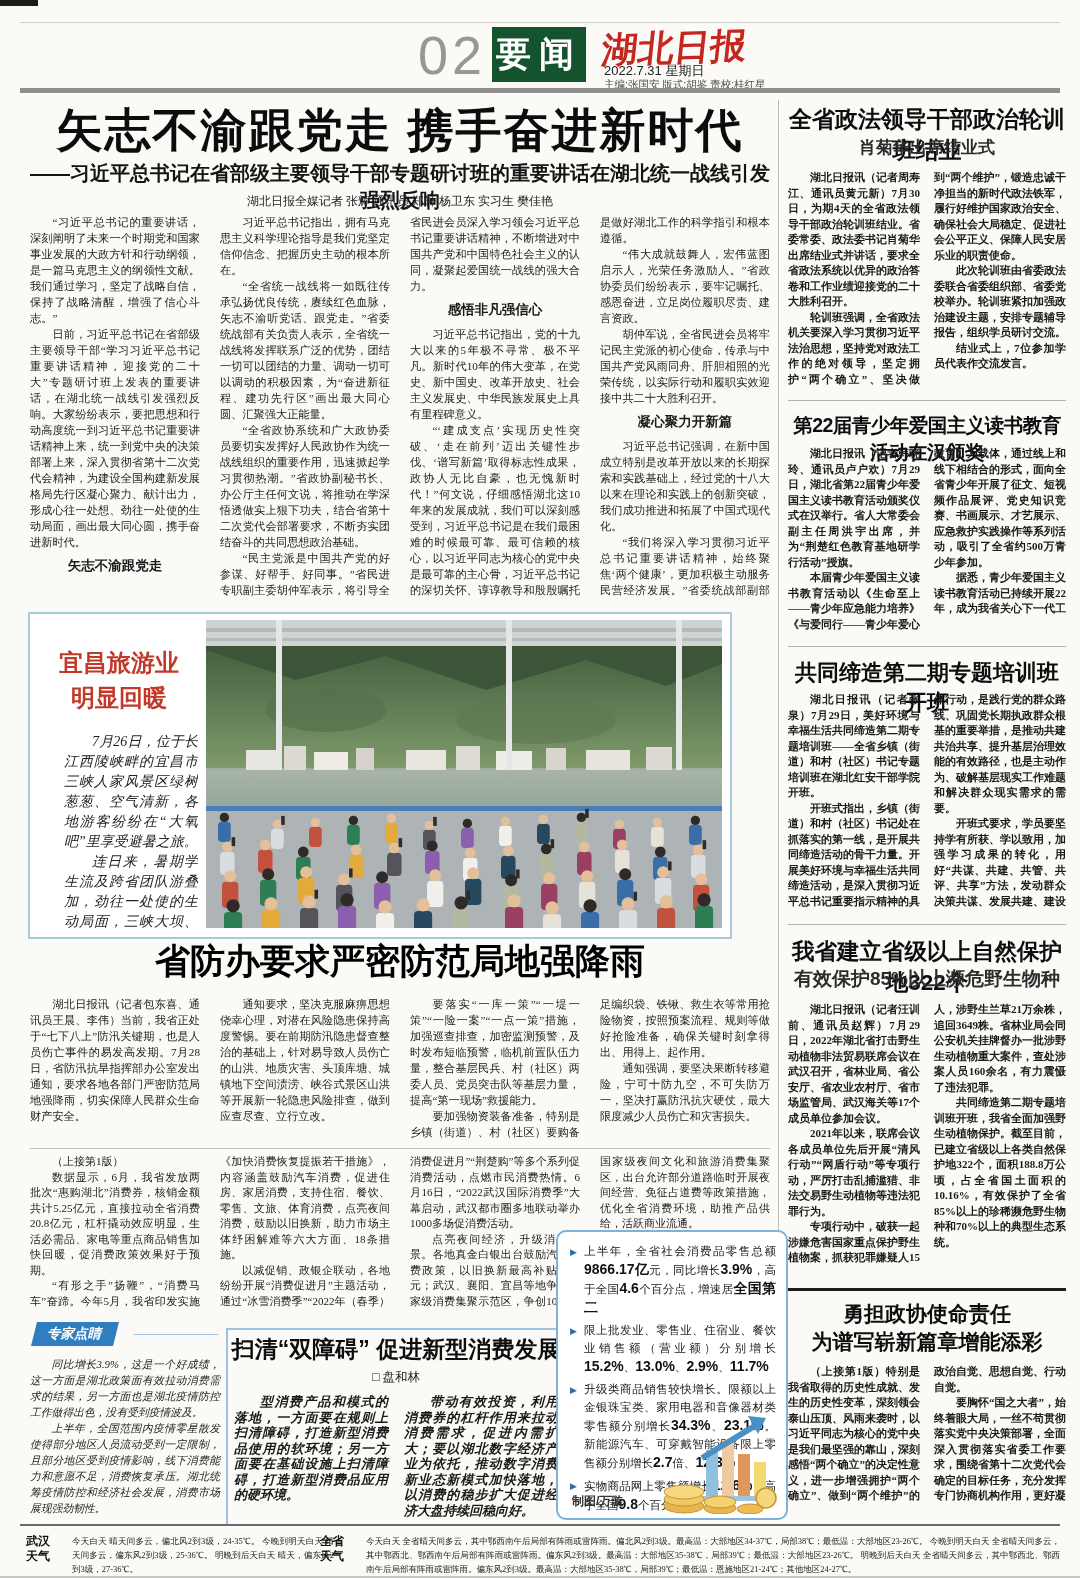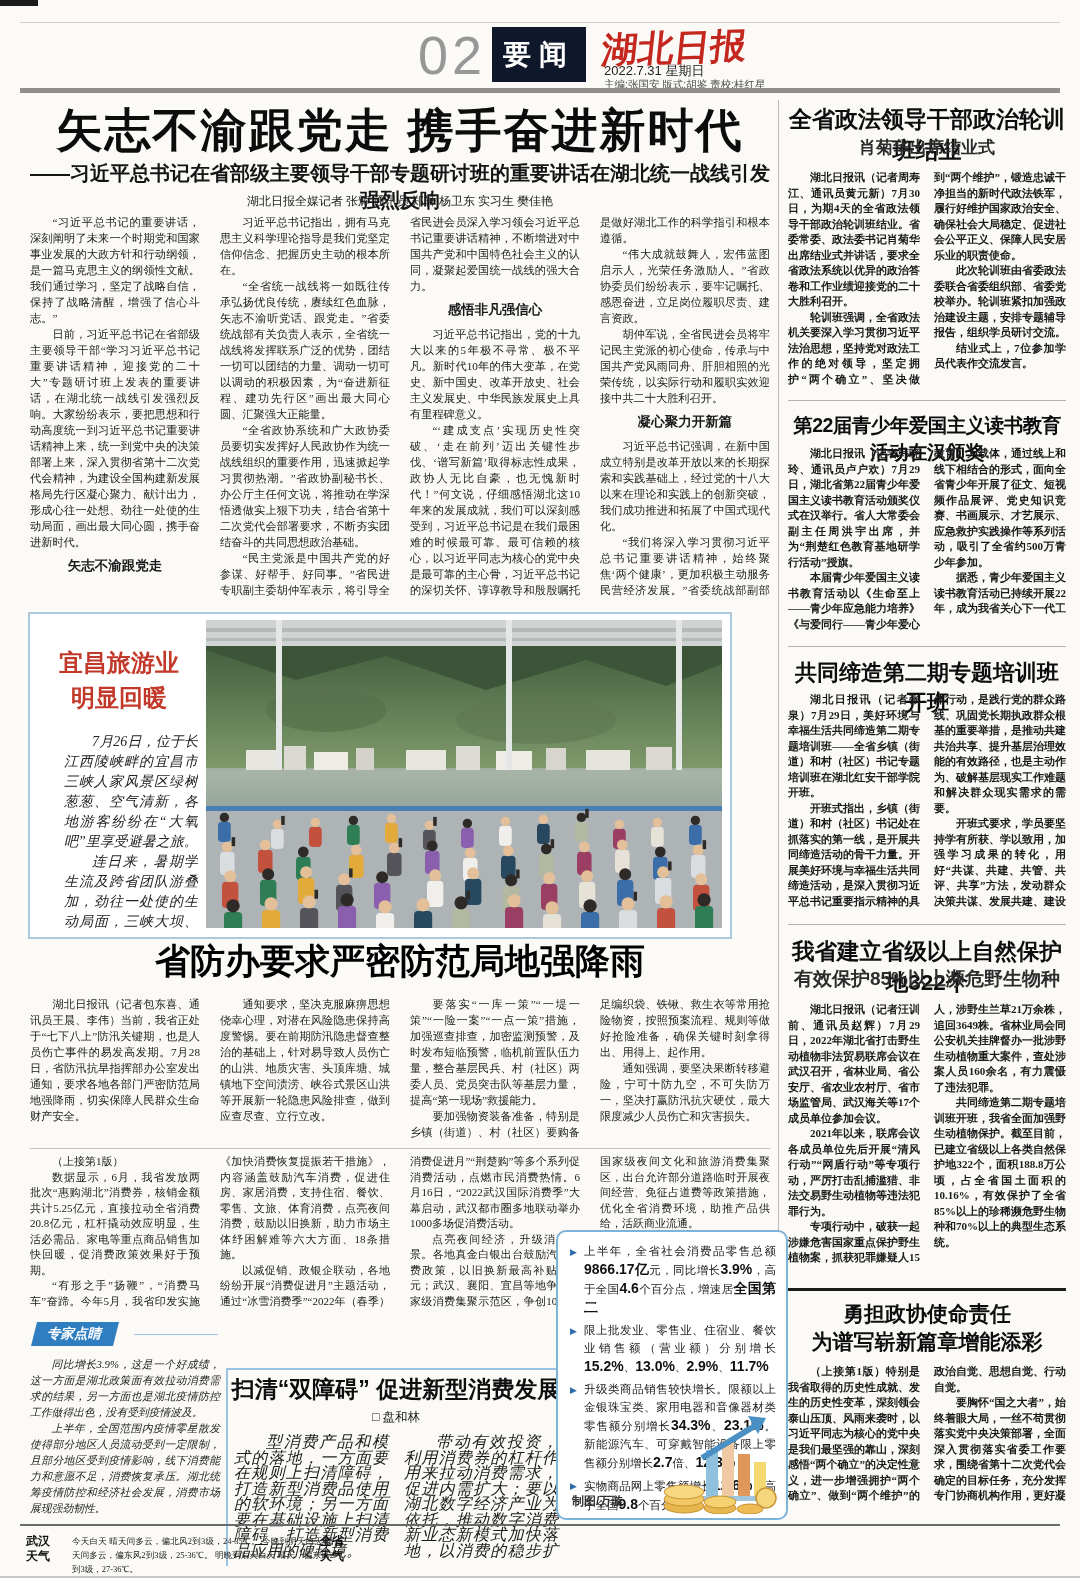--- a/index.html
+++ b/index.html
@@ -5,22 +5,22 @@
   html,body{margin:0;padding:0;background:#e8e6e2;}
   #page{position:relative;width:1080px;height:1578px;background:#fbfaf7;overflow:hidden;
         font-family:"Liberation Serif", serif;color:#1a1a1a;}
   .abs{position:absolute;}
   .sans{font-family:"Liberation Sans", sans-serif;}
   .center{text-align:center;}
   
   #corner-mark{left:0;top:0;width:38px;height:6px;background:#1b1b1b;}
   #header-topline{left:20px;top:22px;width:1040px;height:1px;background:#cfcdc8;}
   #page-number{left:418px;top:24px;font-size:54px;color:#979797;letter-spacing:4px;font-weight:400;}
-  #section-box{left:492px;top:27px;width:94px;height:55px;background:#0f172a;color:#fff;
-               font-weight:bold;font-size:28px;letter-spacing:8px;display:flex;align-items:center;justify-content:center;}
+  #section-box{left:492px;top:27px;width:94px;height:55px;background:#14532d;color:#fff;
+               font-weight:bold;font-size:35px;letter-spacing:8px;display:flex;align-items:center;justify-content:center;}
   #masthead{left:602px;top:24px;font-size:36px;font-weight:bold;color:#c3271e;transform:skewX(-8deg) rotate(-2deg);}
   #header-date{left:604px;top:62px;font-size:13px;color:#222;}
   #header-staff{left:604px;top:78px;font-size:10.5px;color:#4a4a4a;}
   #header-rule{left:20px;top:88px;width:1040px;height:5px;background:#8f8e8c;}
   
   #main-title{left:30px;top:100px;width:740px;font-size:46px;font-weight:900;color:#0c0c0c;letter-spacing:2px;}
   #main-subtitle{left:30px;top:160px;width:740px;font-size:20px;font-weight:bold;color:#141414;}
   #main-byline{left:30px;top:193px;width:740px;font-size:12px;color:#222;}
   #main-body{left:30px;top:214px;width:740px;height:396px;column-count:4;column-gap:20px;column-fill:auto;overflow:hidden;
              font-size:11.2px;line-height:16px;}
@@ -51,25 +51,25 @@
              overflow:hidden;font-size:11px;line-height:15.5px;}
   
   #expert-box{left:30px;top:1322px;width:190px;height:196px;background:#fbfaf7;}
   #expert-tag{display:inline-block;background:#2f7ec0;color:#fff;font-family:"Liberation Sans", sans-serif;
               font-weight:bold;font-size:13.5px;padding:3px 14px;transform:skewX(-14deg);margin-left:4px;}
   #expert-tagline{position:absolute;left:104px;top:12px;width:84px;height:1px;background:#9cc3e5;}
   #expert-body{margin-top:10px;font-size:10.8px;line-height:16px;font-style:italic;}
   #expert-body p{margin:0;text-indent:2em;text-align:justify;}
   
   #commentary{left:226px;top:1328px;width:336px;height:192px;background:#fbfaf7;
-              border-top:2px solid #9cc3e5;border-left:2px solid #9cc3e5;padding-top:4px;margin-top:40px;}
+              border-top:2px solid #9cc3e5;border-left:2px solid #9cc3e5;padding-top:4px;}
   #commentary-title{font-family:"Liberation Sans", sans-serif;font-weight:900;font-size:23px;text-align:center;color:#0d0d0d;}
   #commentary-author{font-size:12.5px;text-align:center;margin-top:4px;}
   #commentary-body{margin-top:8px;padding:0 6px;column-count:2;column-gap:16px;column-fill:auto;height:124px;
-                   overflow:hidden;font-size:16px;line-height:15.5px;font-style:italic;}
+                   overflow:hidden;font-size:13px;line-height:15.5px;font-style:italic;font-weight:bold;}
   #commentary-body p{margin:0;text-indent:2em;text-align:justify;}
   
   #stats-box{left:556px;top:1230px;width:232px;height:290px;background:#fff;border:2px solid #7fb2d8;
              border-radius:10px;padding:10px 10px 6px 12px;box-sizing:border-box;}
   .stat-item{font-size:11.5px;line-height:18px;text-align:justify;margin-bottom:4px;position:relative;padding-left:14px;}
   .stat-arrow{position:absolute;left:0;top:1px;color:#2d6ca8;font-size:9px;}
   .stat-em{font-family:"Liberation Sans", sans-serif;font-weight:bold;font-size:14px;color:#111;}
   #stats-credit{position:absolute;left:14px;bottom:8px;font-family:"Liberation Sans", sans-serif;
                 font-weight:bold;font-size:12px;color:#333;}
   #stats-illus{position:absolute;right:4px;bottom:4px;}
@@ -404,15 +404,16 @@
   <div class="abs" id="weather-topline"></div>
   <div class="abs wx-label" style="left:26px;top:1534px;">
     <div>武汉</div>
     <div>天气</div>
   </div>
   <div class="abs wx-text" style="left:72px;top:1534px;width:262px;">今天白天 晴天间多云，偏北风2到3级，24-35℃。 今晚到明天白天 晴天间多云，偏东风2到3级，25-36℃。 明晚到后天白天 晴天，偏东风2到3级，27-36℃。</div>
   <div class="abs wx-label" style="left:320px;top:1534px;">
     <div>全省</div>
     <div>天气</div>
   </div>
+  <div class="abs wx-text" style="left:366px;top:1534px;width:694px;">今天白天 全省晴天间多云，其中鄂西南午后局部有阵雨或雷阵雨。偏北风2到3级。最高温：大部地区34-37℃，局部38℃；最低温：大部地区23-26℃。 今晚到明天白天 全省晴天间多云，其中鄂西北、鄂西南午后局部有阵雨或雷阵雨。偏东风2到3级。最高温：大部地区35-38℃，局部39℃；最低温：大部地区23-26℃。 明晚到后天白天 全省晴天间多云，其中鄂西北、鄂西南午后局部有阵雨或雷阵雨。偏东风2到3级。最高温：大部地区35-38℃，局部39℃；最低温：恩施地区21-24℃；其他地区24-27℃。</div>
   <div class="abs" id="weather-bottomline"></div>
 
 </div>
 
 </body></html>

